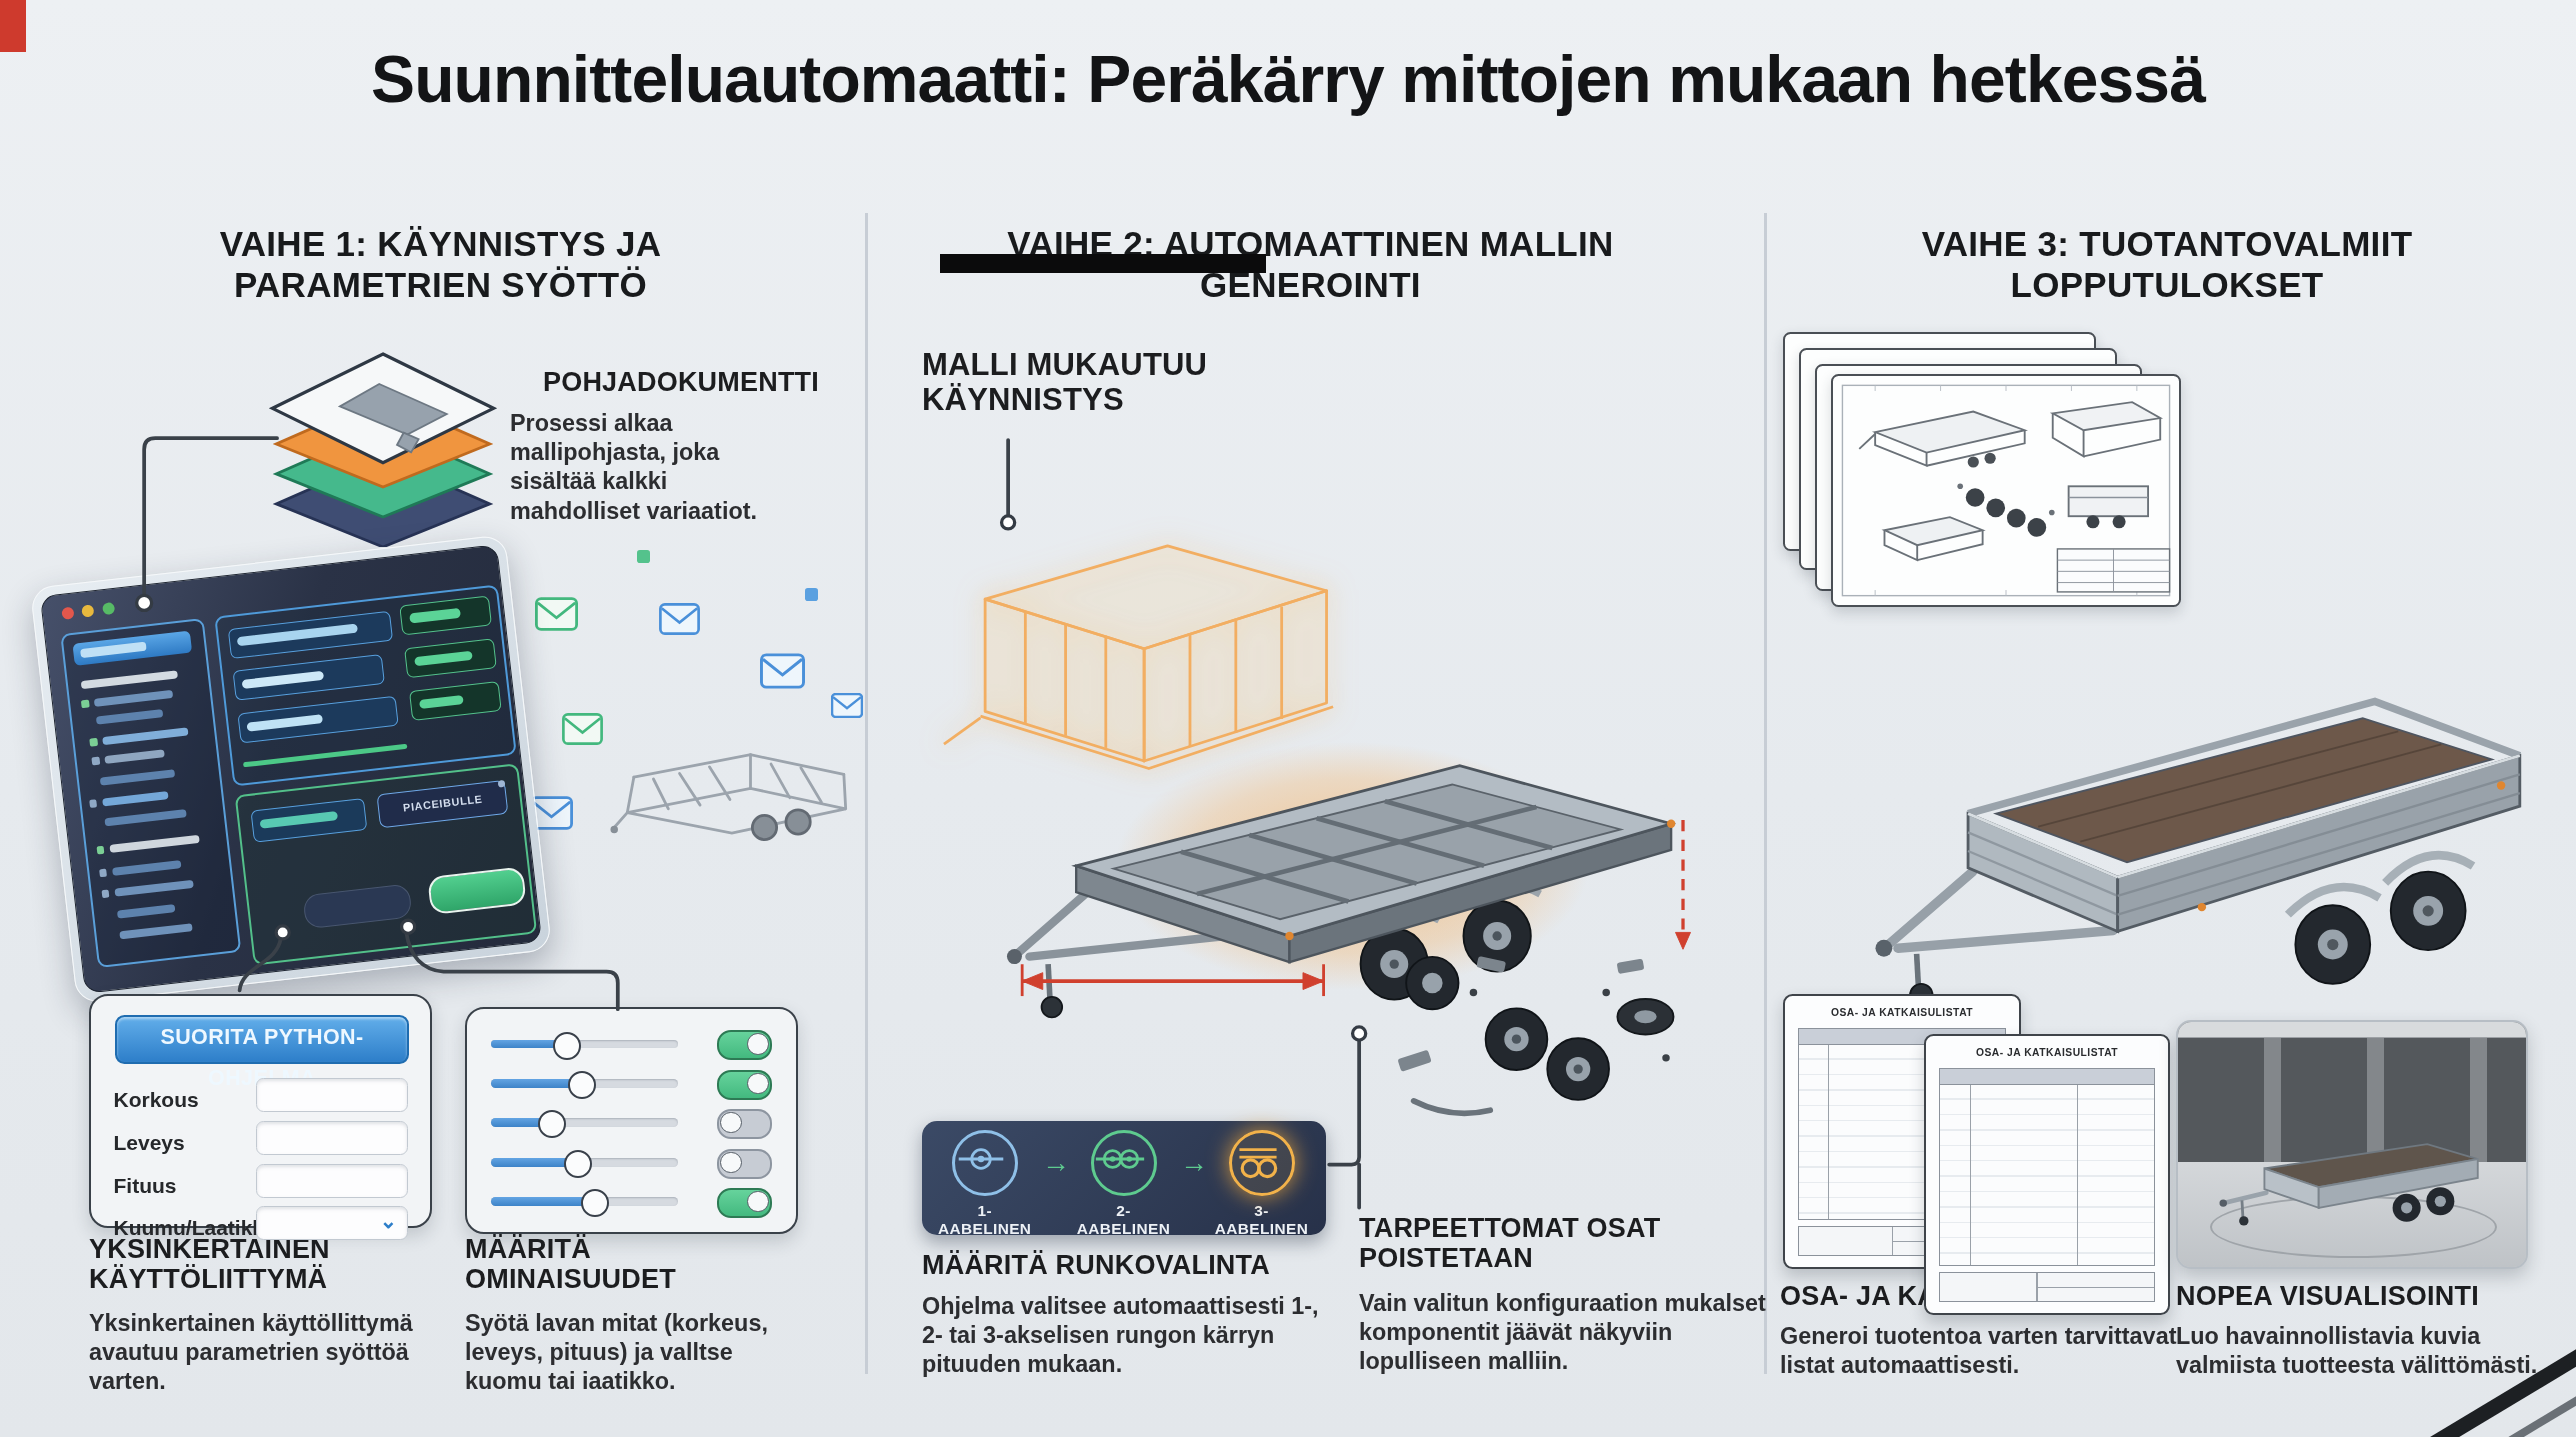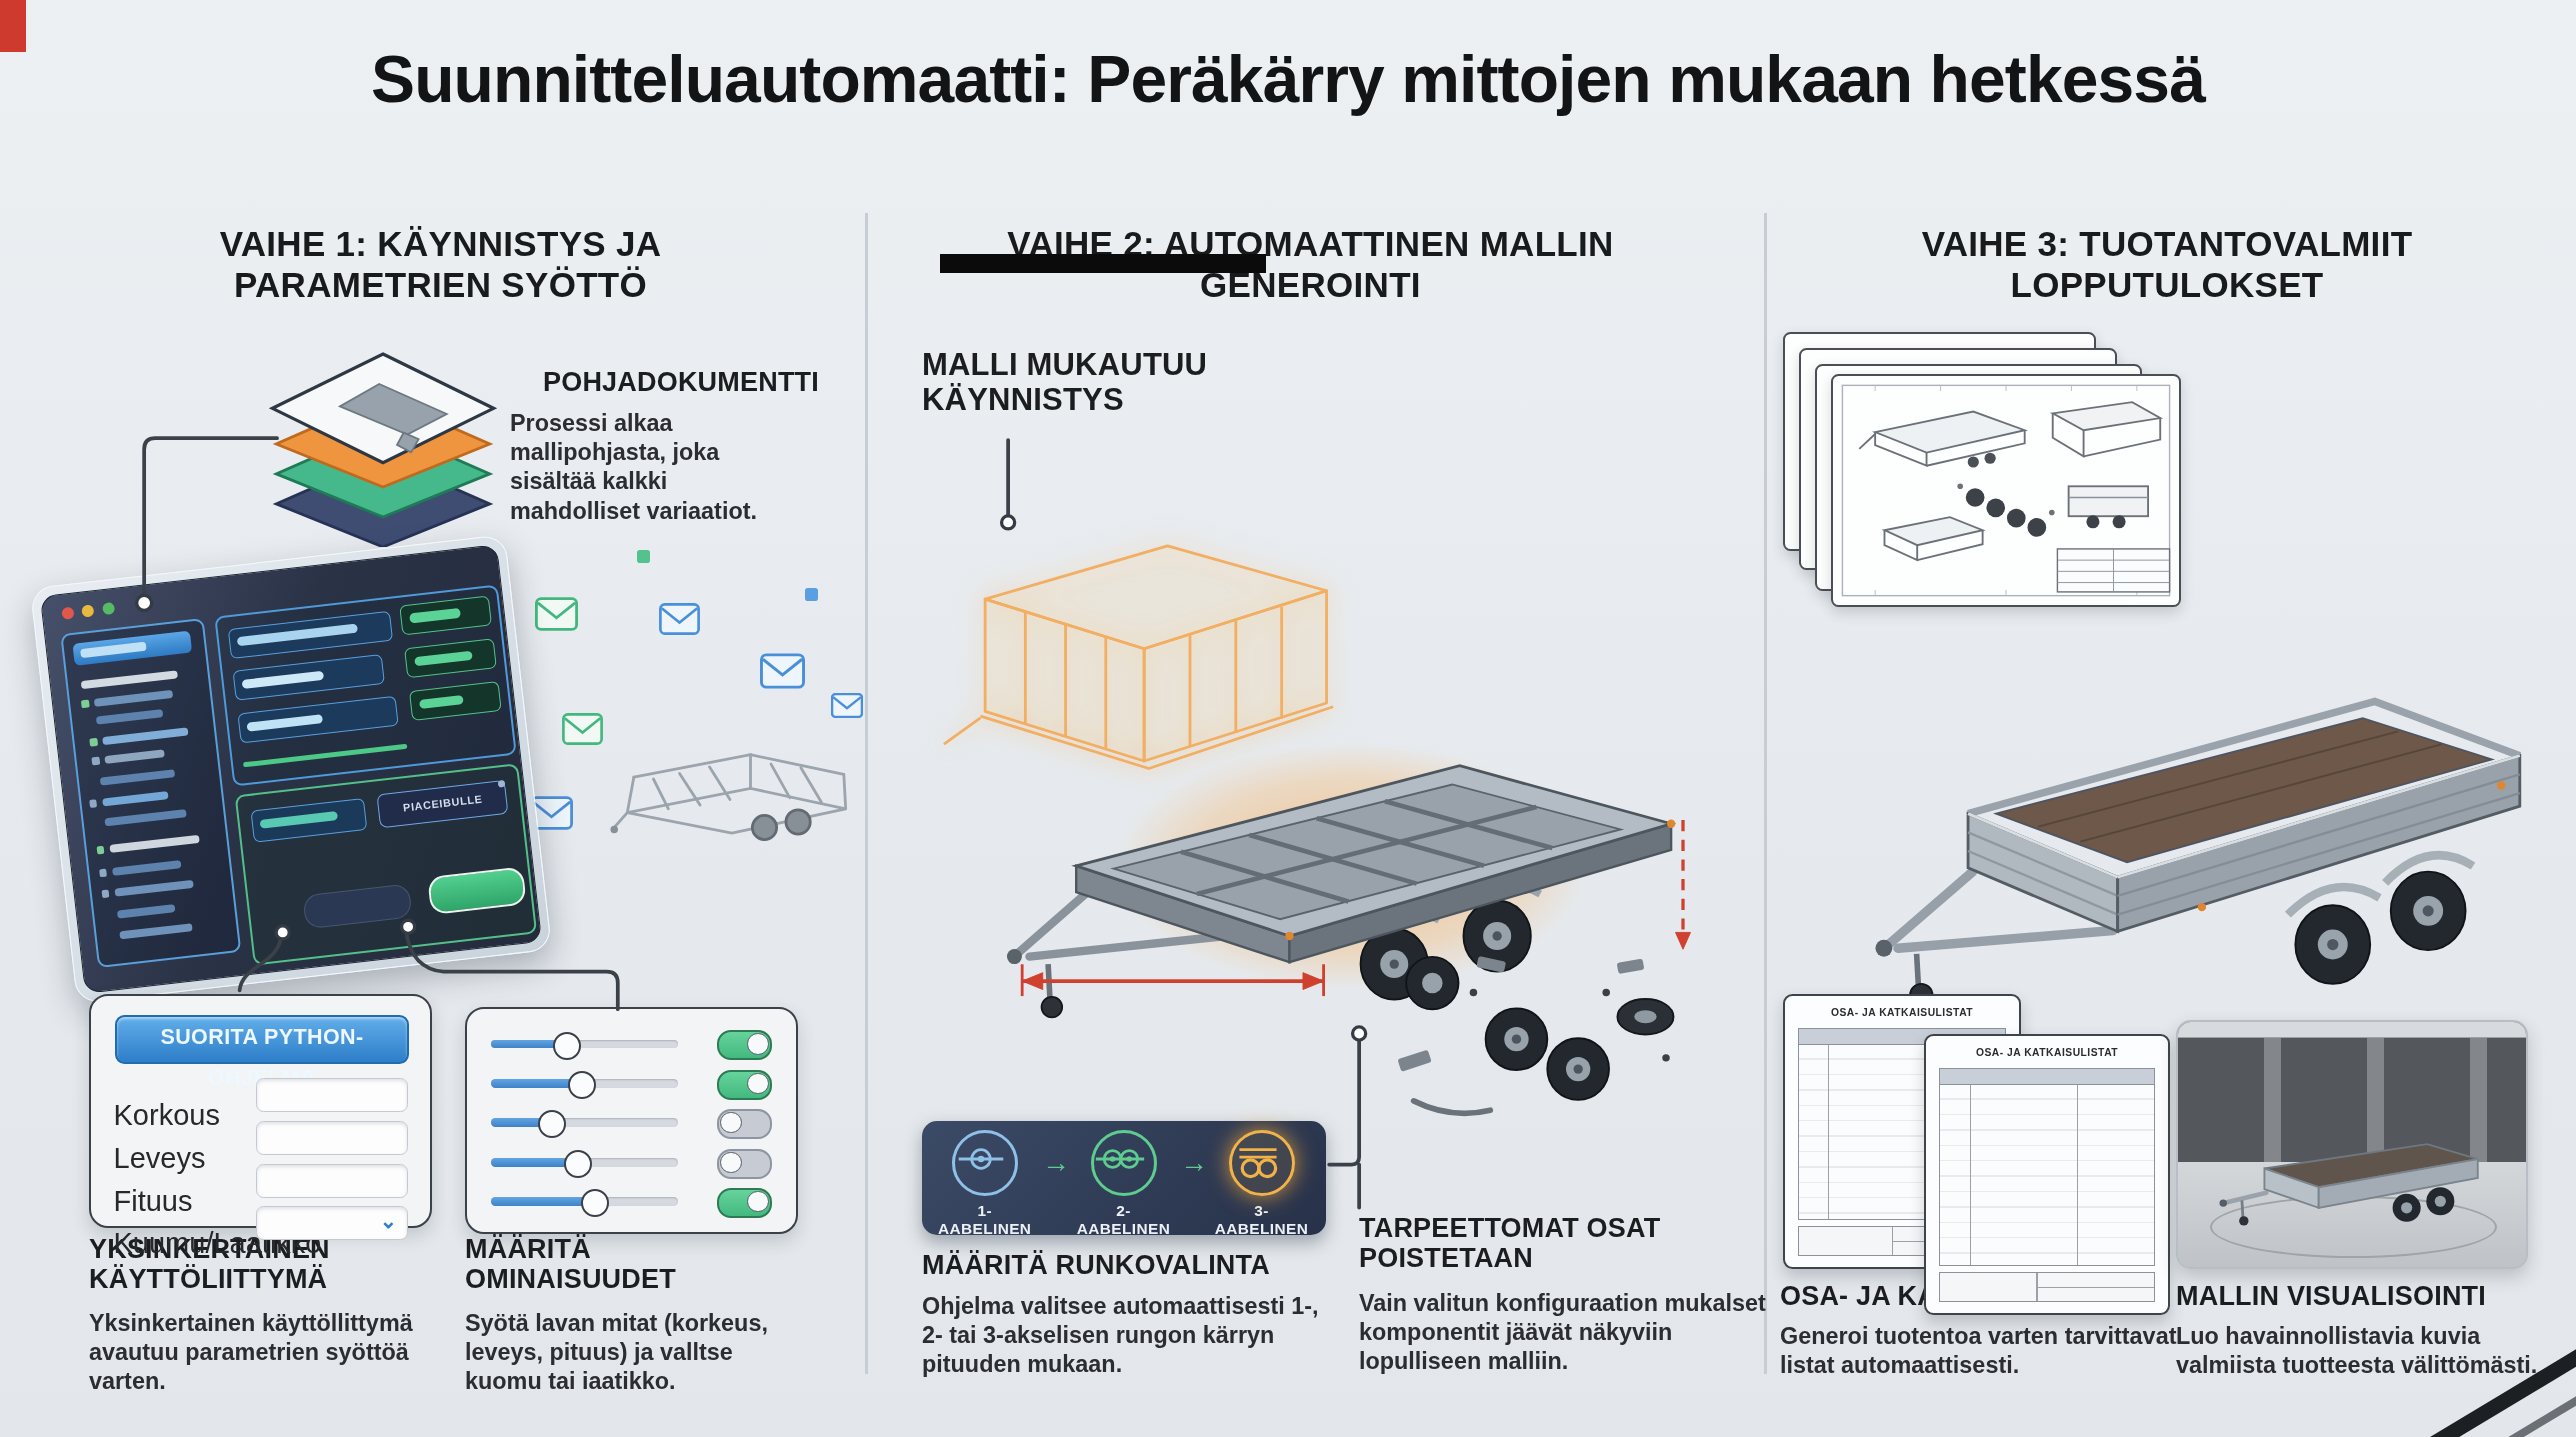--- a/index.html
+++ b/index.html
@@ -44,21 +44,21 @@
   .env{z-index:1;}
   .sqdot{border-radius:2.8px;z-index:1;}
   
   .card{background:#f2f4f6;border:2.8px solid #3a4149;border-radius:19px;box-shadow:0 7.5px 17px rgba(40,50,60,.18);z-index:2;}
   .form-card{left:89px;top:994px;width:339px;height:230px;}
   .run-btn{position:absolute;left:24px;top:19px;width:290px;height:45px;border-radius:9.4px;
     background:linear-gradient(180deg,#62aeea,#2d7ec9);border:2.3px solid #1f6cb0;
     color:#eef8ff;font-size:21.5px;font-weight:bold;text-align:center;line-height:41px;letter-spacing:0.4px;
     box-shadow:inset 0 1.9px 2.8px rgba(255,255,255,.5);}
   .frow{position:absolute;left:22.5px;width:294px;height:34px;}
-  .frow .lbl{position:absolute;left:0;top:21px;font-size:29px;font-weight:normal;color:#26282b;}
+  .frow .lbl{position:absolute;left:0;top:10px;font-size:21px;font-weight:bold;color:#26282b;}
   .frow .inp{position:absolute;right:0;top:0;width:150px;height:32px;background:#fdfdfe;
     border:1.9px solid #c2c9d1;border-radius:7.5px;box-shadow:inset 0 1.9px 3.7px rgba(90,100,115,.18);}
   .chev{position:absolute;right:9.4px;top:1.9px;font-size:20.6px;font-weight:bold;color:#2d7ec9;}
   
   .slider-card{left:465px;top:1007px;width:329px;height:223px;}
   .slider-row{position:absolute;left:24px;width:281px;height:28px;}
   .track{position:absolute;left:0;top:10.3px;width:187px;height:8.4px;border-radius:4.7px;background:#d6dae0;
     box-shadow:inset 0 0.9px 1.9px rgba(70,80,95,.3);}
   .fill{position:absolute;left:0;top:0;height:8.4px;border-radius:4.7px;background:linear-gradient(180deg,#63a4e3,#3d83c8);}
   .knob{position:absolute;top:-8.4px;width:24px;height:24px;border-radius:50%;background:#fbfcfd;
@@ -551,21 +551,21 @@
       <polygon points="116,90 286,60 286,80 116,112" fill="#a3acb4" stroke="#7b848c" stroke-width="2"></polygon>
       <circle cx="210" cy="112" r="15" fill="#23282e"></circle>
         <circle cx="210" cy="112" r="6" fill="#98a2ab"></circle>
       <circle cx="246" cy="105" r="15" fill="#23282e"></circle>
         <circle cx="246" cy="105" r="6" fill="#98a2ab"></circle>
     </svg>
   </div>
 
   <div class="abs sub-title" style="left:1780px;top:1281px;width:412px;">OSA- JA KATKAISULISTAT</div>
   <div class="abs body-text" style="left:1780px;top:1314px;width:412px;">Generoi tuotentoa varten tarvittavat listat automaattisesti.</div>
-  <div class="abs sub-title" style="left:2176px;top:1281px;width:393px;">MALLIN VISUALISOINTI</div>
+  <div class="abs sub-title" style="left:2176px;top:1281px;width:393px;">NOPEA VISUALISOINTI</div>
   <div class="abs body-text" style="left:2176px;top:1314px;width:403px;">Luo havainnollistavia kuvia valmiista tuotteesta välittömästi.</div>
 
   <div class="abs stripe" style="left:2406px;top:1374px;width:262px;height:15px;"></div>
   <div class="abs stripe" style="left:2430px;top:1406px;width:262px;height:7.5px;background:#6a7076;"></div>
 
   <svg class="abs overlay" viewBox="0 0 2752 1536" width="2576" height="1438">
     <g fill="none" stroke="#3a4149" stroke-width="4" stroke-linecap="round">
       <path d="M 296 468 L 166 468 Q 154 468 154 480 L 154 636"></path>
       <path d="M 300 1002 C 296 1030 258 1032 256 1058"></path>
       <path d="M 434 996 C 438 1022 452 1036 474 1038 L 648 1038 Q 660 1038 660 1050 L 660 1078"></path>

